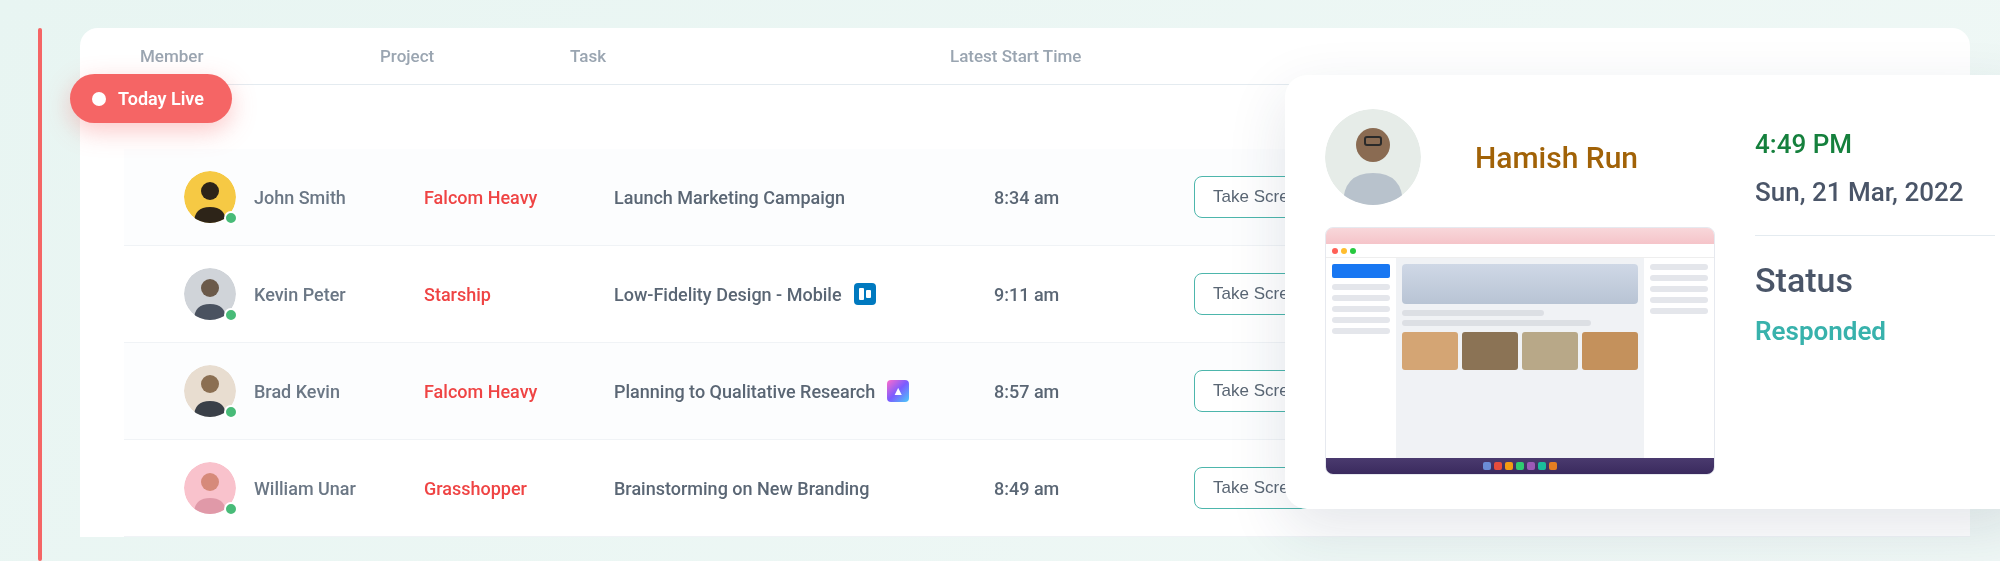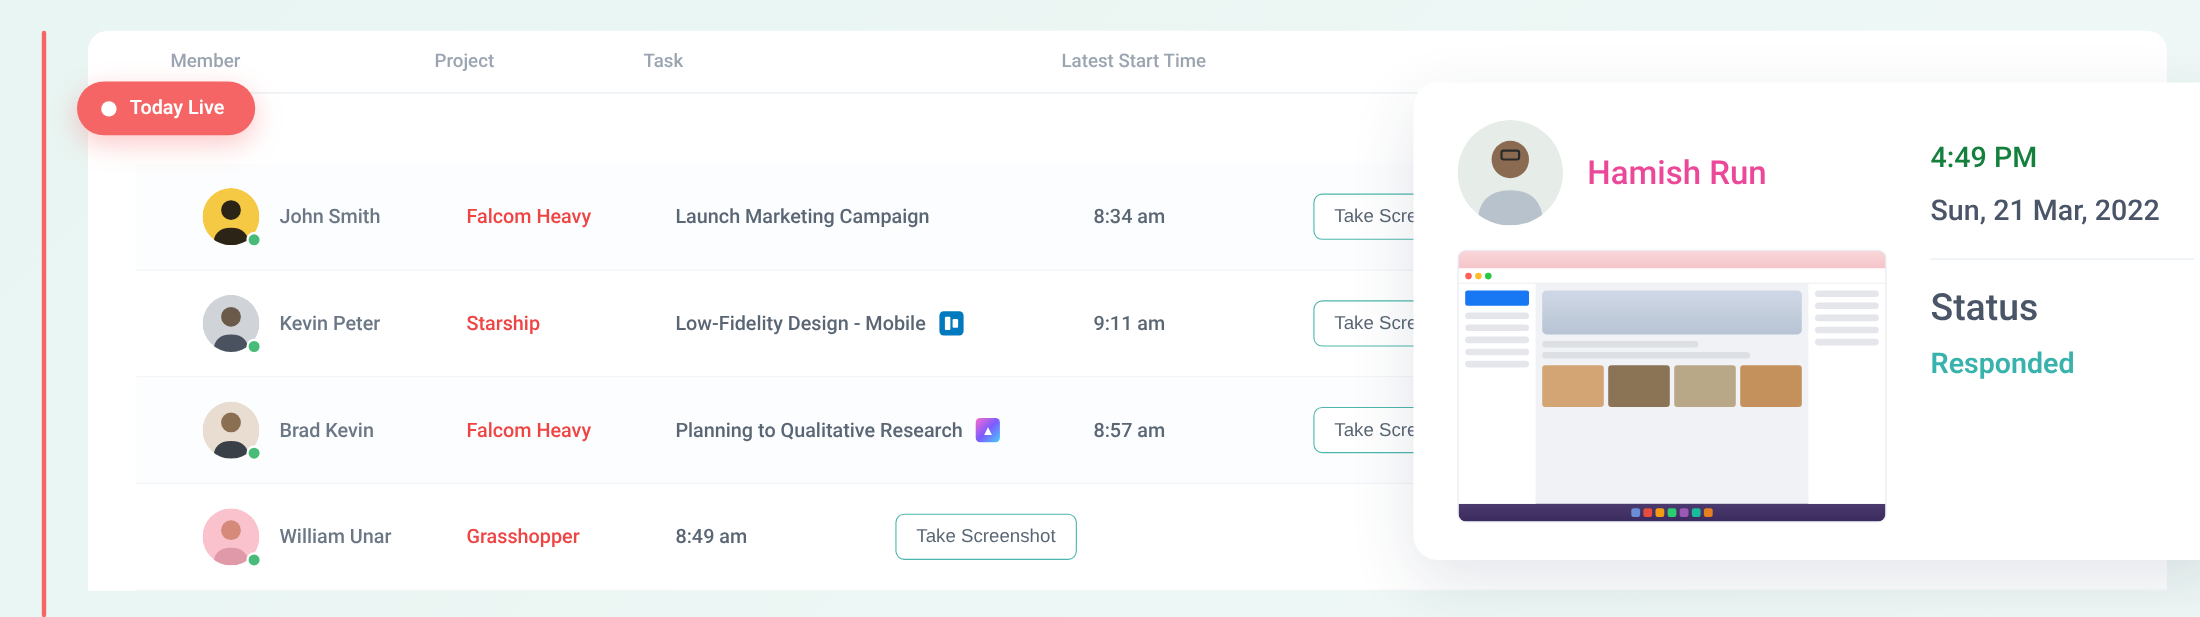--- a/index.html
+++ b/index.html
@@ -29,21 +29,21 @@
     border-radius: 18px 18px 0 0;
     overflow: hidden;
   }
   .table-header {
     display: flex;
     padding: 18px 50px 18px 60px;
     font-size: 17px;
     color: #9aa5b1;
     font-weight: 500;
   }
-  .col-member { width: 240px; margin-left: 15px; }
+  .col-member { width: 240px; }
   .col-project { width: 190px; }
   .col-task { width: 380px; }
   .col-time { width: 200px; }
   .divider {
     height: 1px;
     background: #e4ebf0;
     margin: 0 0 28px 0;
   }
   .live-badge {
     position: absolute;
@@ -141,21 +141,21 @@
     box-shadow: 0 20px 60px rgba(30,50,80,0.12);
     padding: 34px 40px;
     display: flex;
     gap: 40px;
     z-index: 10;
   }
   .detail-left { flex: 1; }
   .detail-head { display: flex; align-items: center; gap: 22px; margin-bottom: 22px; }
   .detail-avatar { width: 96px; height: 96px; border-radius: 50%; overflow:hidden; }
   .detail-avatar svg { width:100%; height:100%; }
-  .detail-name { font-size: 30px; color: #ec4899; font-weight: 500; }
+  .detail-name { font-size: 30px; color: #a16207; font-weight: 500; margin-left: 32px; }
   .screenshot-preview {
     width: 390px; height: 248px;
     border-radius: 8px;
     background: #f3f4f8;
     position: relative;
     overflow: hidden;
     border: 1px solid #e6e9ef;
   }
   .sp-topbar { height: 16px; background: linear-gradient(#f8d7da,#f5c4c9); }
   .sp-browserbar { height: 14px; background:#fff; border-bottom:1px solid #eee; display:flex; align-items:center; gap:3px; padding:0 6px;}
@@ -290,20 +290,23 @@
                 <circle cx="26" cy="26" r="26" fill="#f9c2cc"></circle>
                 <circle cx="26" cy="20" r="9" fill="#d68a7a"></circle>
                 <path d="M10 52 Q10 36 26 36 Q42 36 42 52 Z" fill="#e099a8"></path>
               </svg>
           </div>
           <div class="presence-dot"></div>
         </div>
         <div class="member-name">William Unar</div>
       </div>
       <div class="project-cell">Grasshopper</div>
+      <div class="task-cell">
+          <span>Brainstorming on New Branding</span>
+        </div>
       <div class="time-cell">8:49 am</div>
       <div class="action-cell">
         <button class="screenshot-btn">Take Screenshot</button>
       </div>
     </div>
 
   </div>
 </div>
 
 <div class="live-badge">

